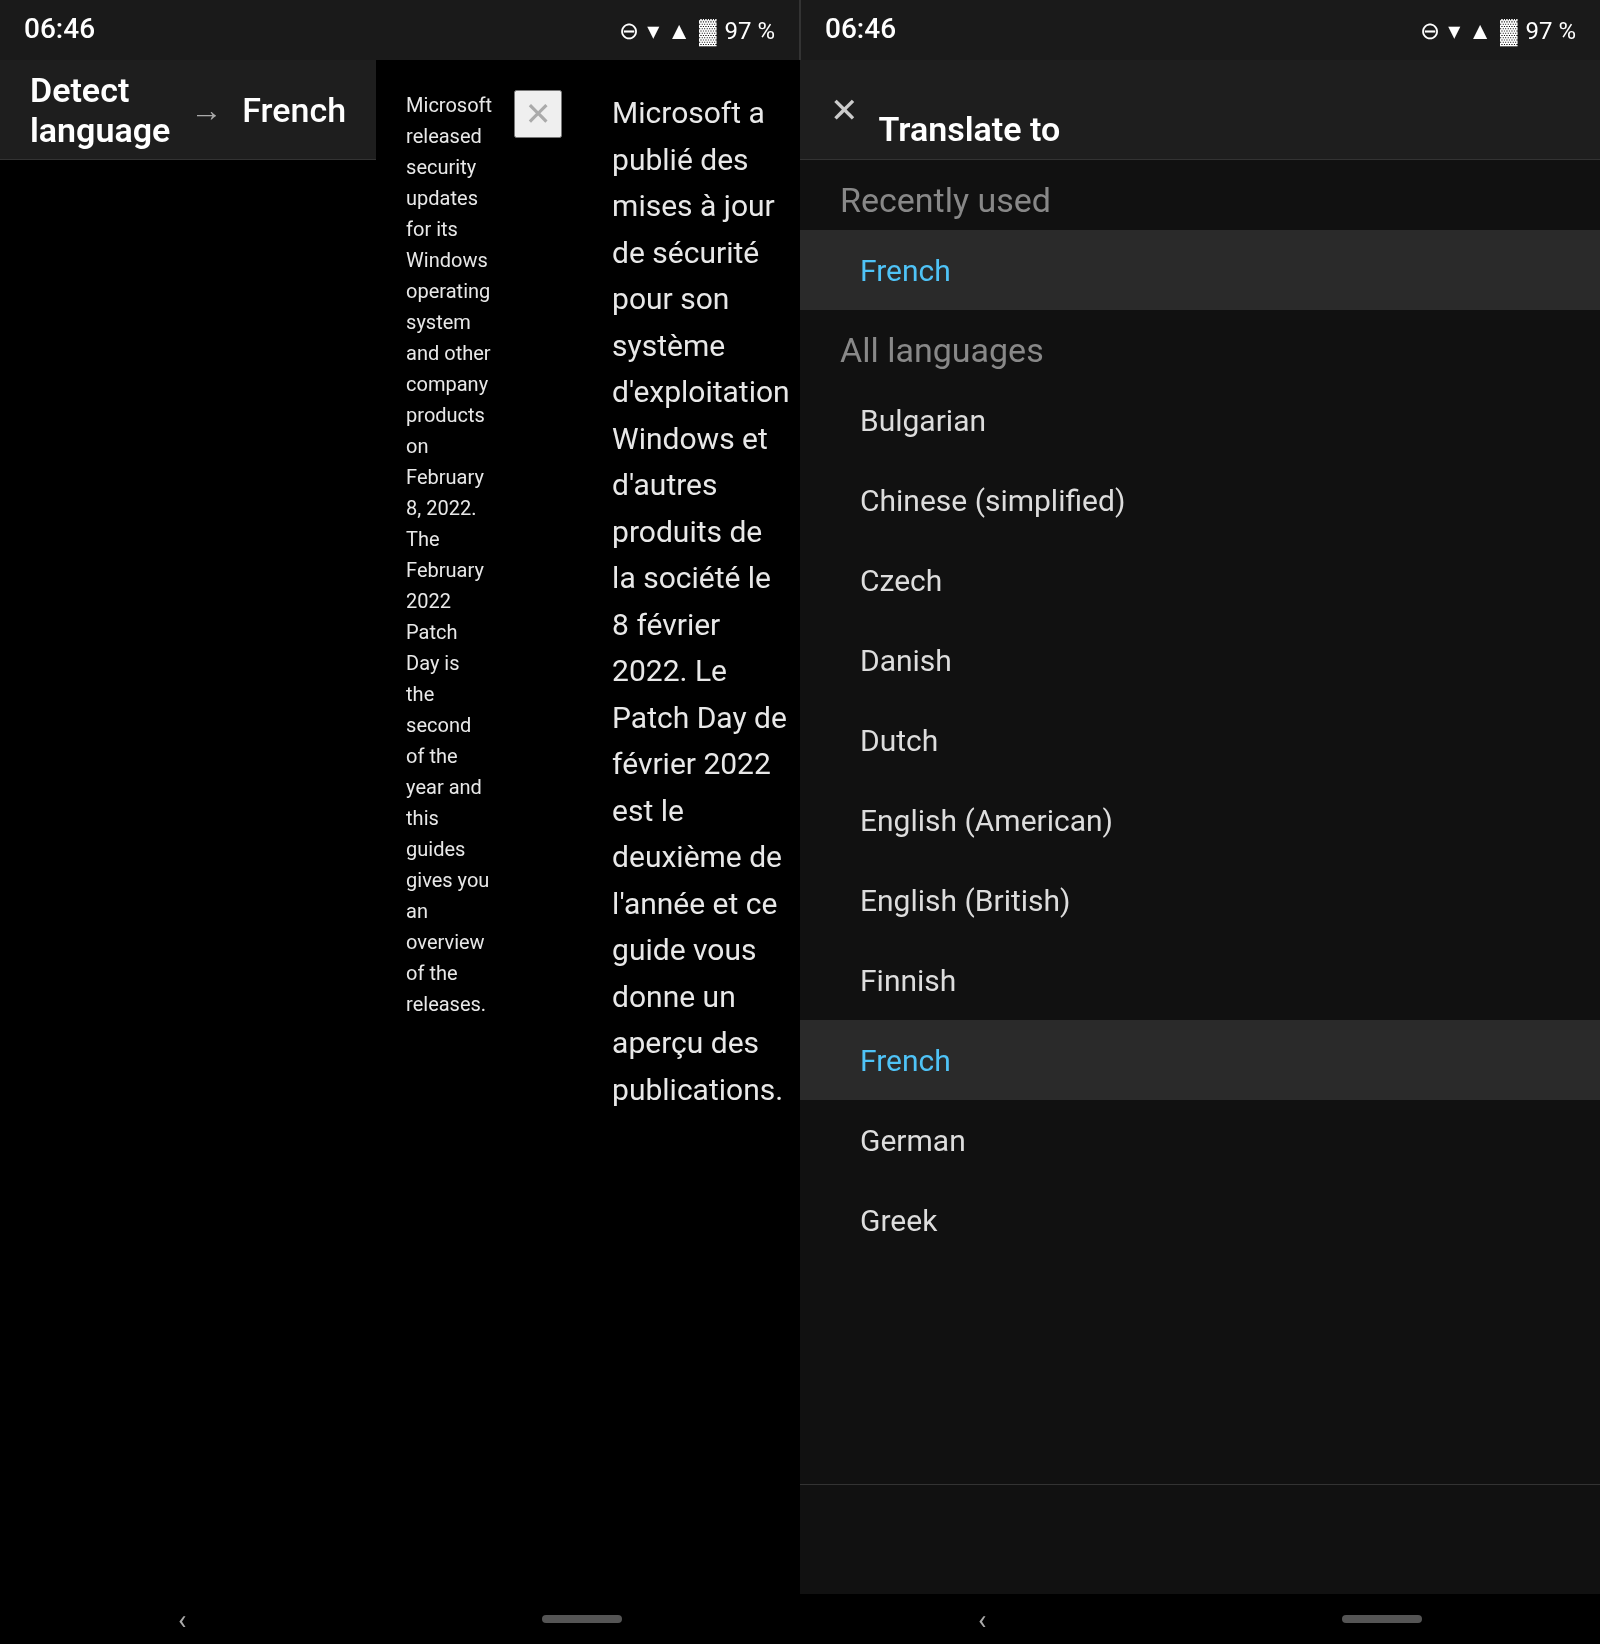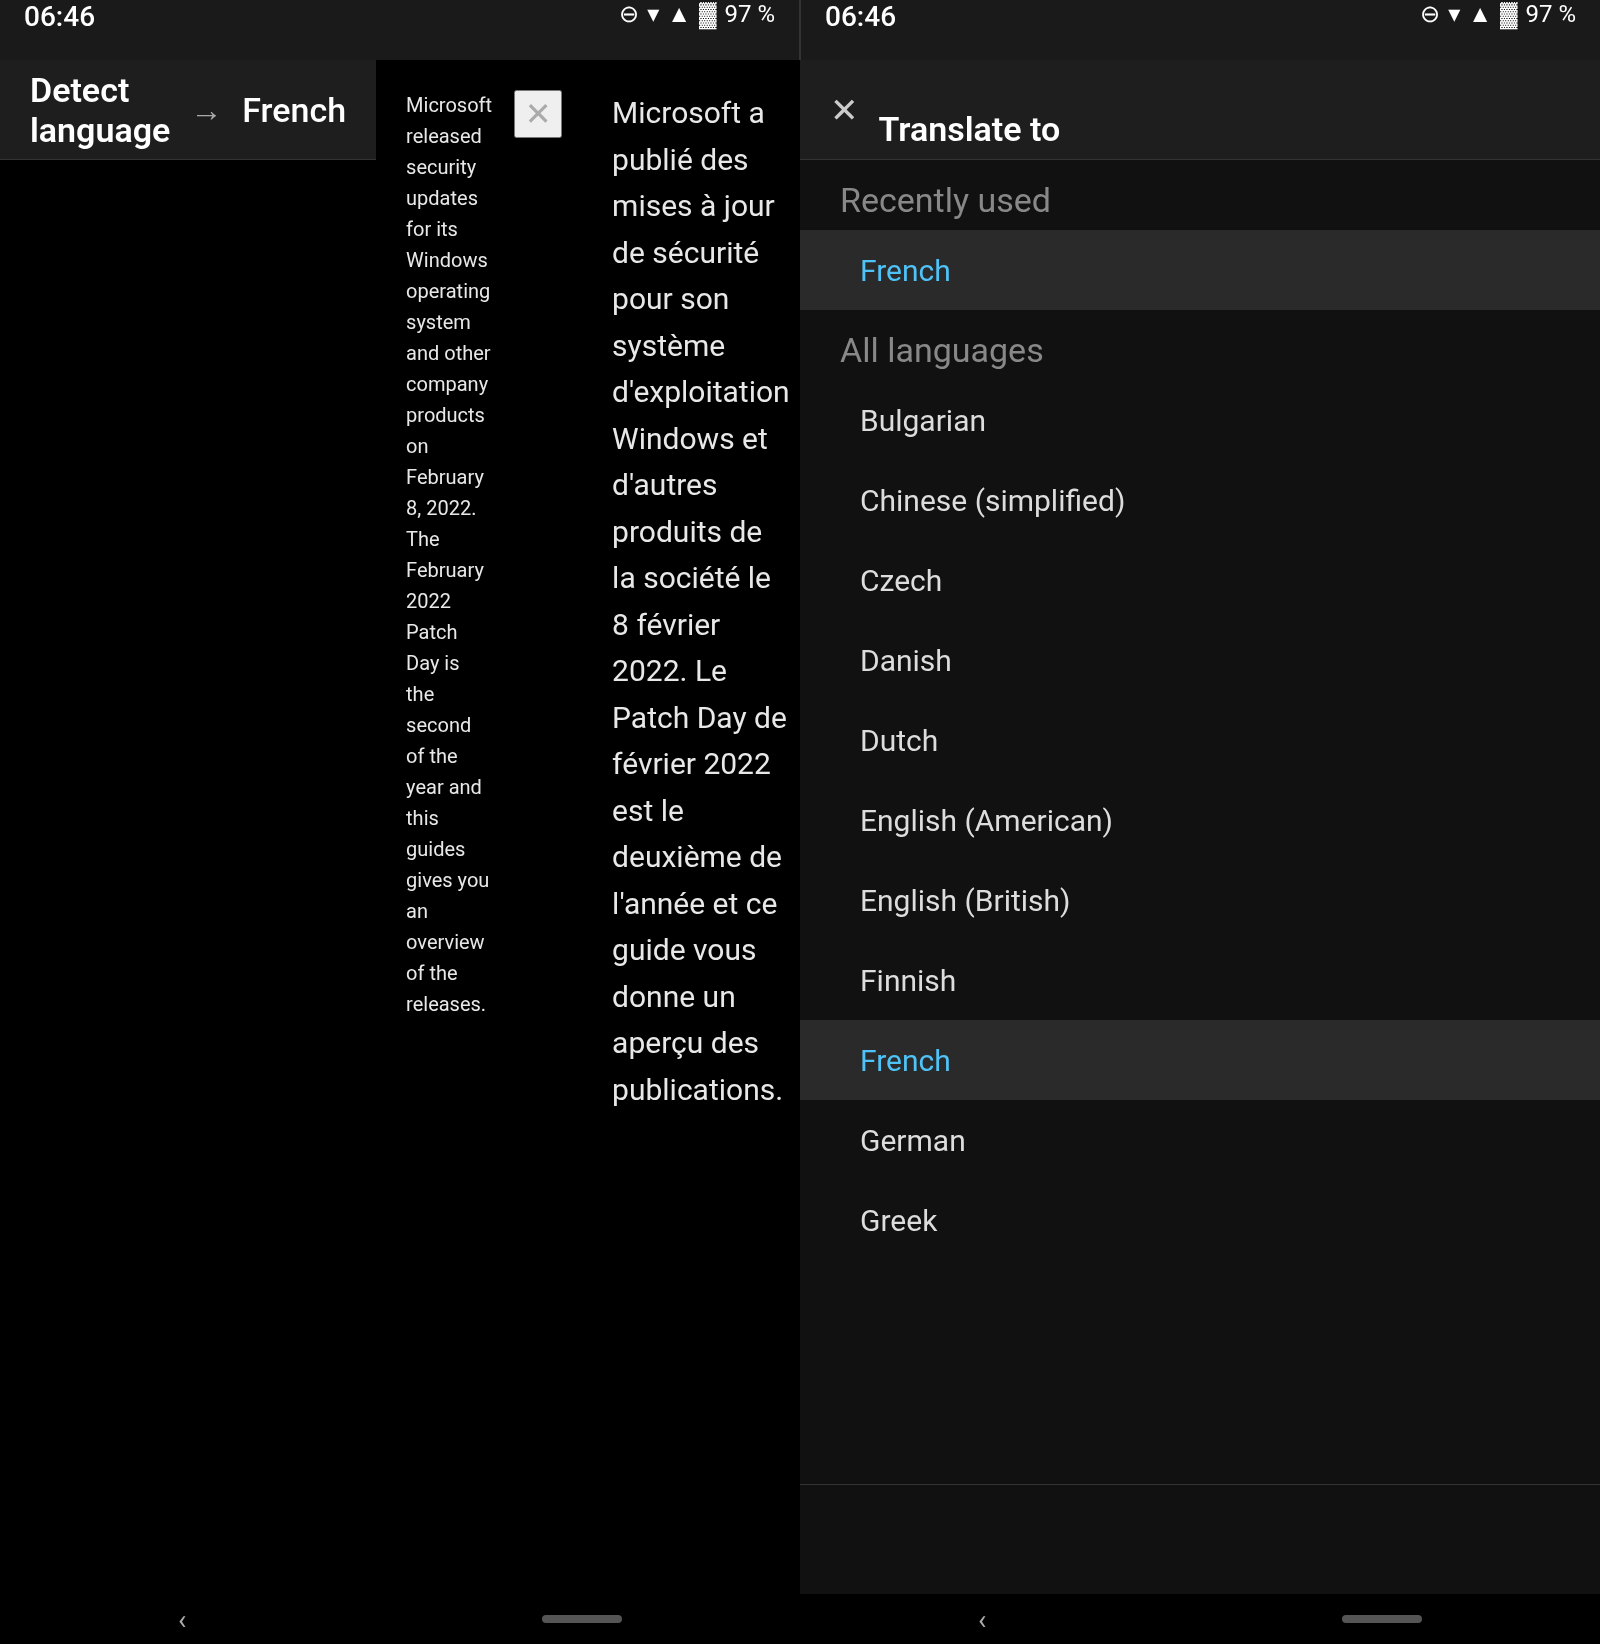--- a/index.html
+++ b/index.html
@@ -17,23 +17,23 @@
     
     .status-bar {
       display: flex;
       width: 100%;
       height: 60px;
       background: #1a1a1a;
     }
     .status-bar-half {
       flex: 1;
       display: flex;
-      align-items: flex-start;
+      align-items: flex-end;
       justify-content: space-between;
-      padding: 0 24px;
+      padding: 15px 24px;
     }
     .status-time {
       font-size: 28px;
       font-weight: 500;
       color: #fff;
     }
     .status-icons {
       display: flex;
       align-items: center;
       gap: 8px;

